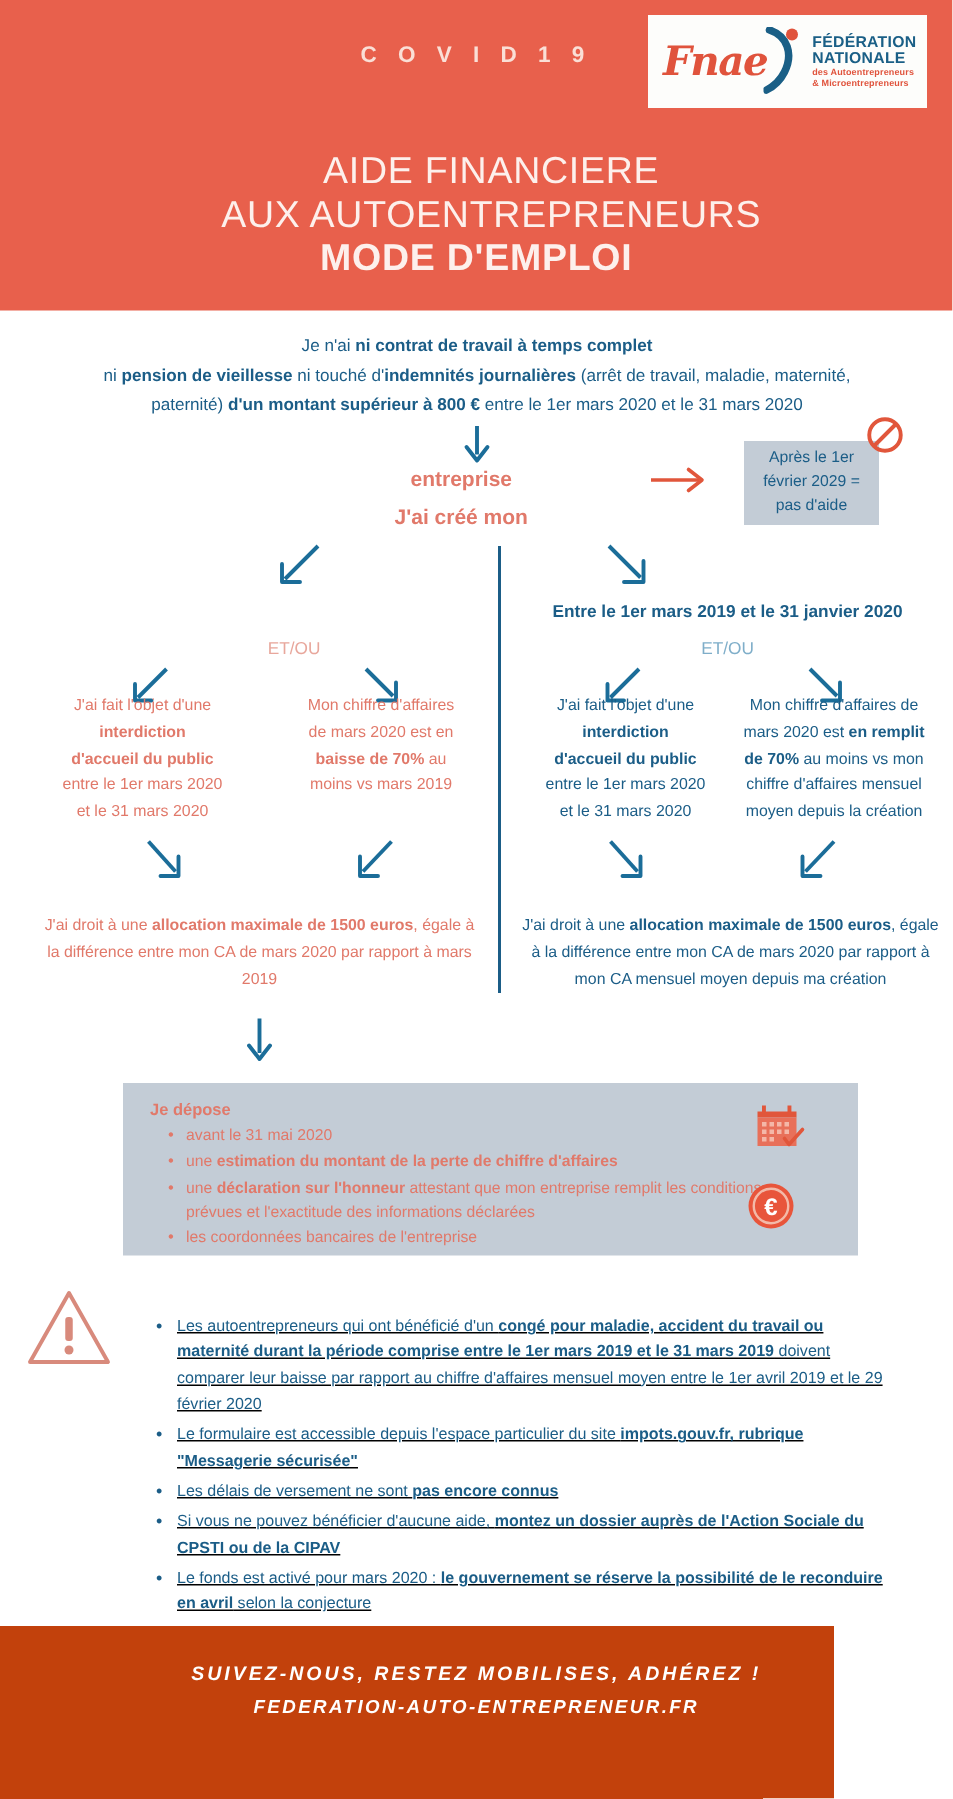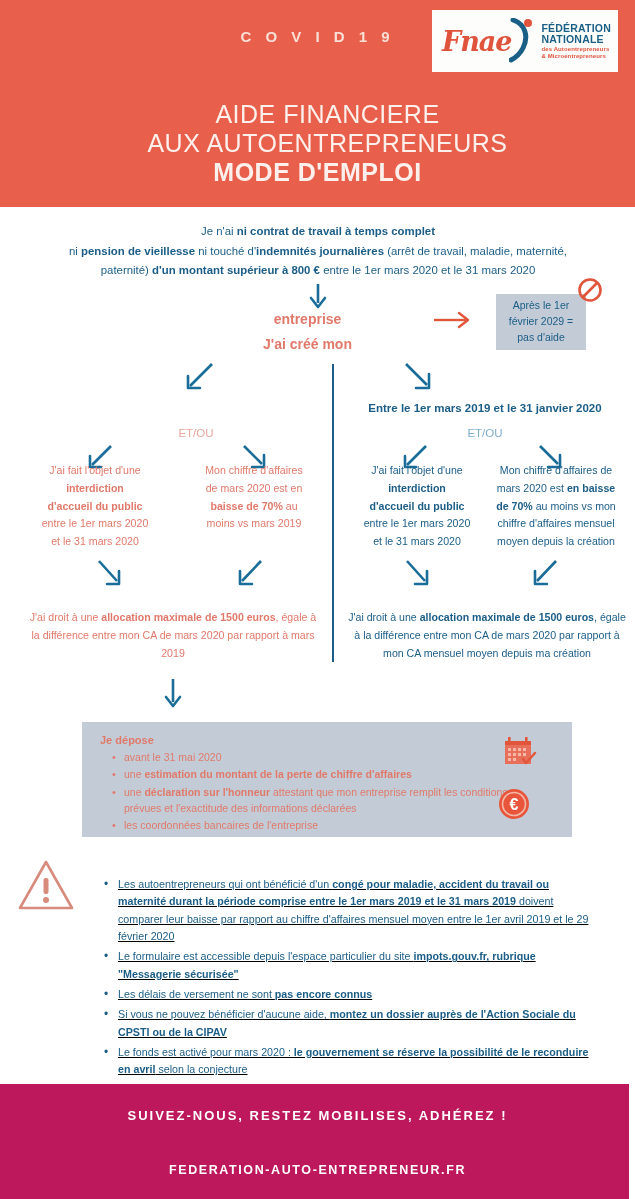--- a/index.html
+++ b/index.html
@@ -123,30 +123,31 @@
   .notes li{
     position:relative;padding-left:14px;margin-bottom:3px;
     font-size:10.7px;line-height:1.62;color:#1b5d87;
   }
   .notes li:before{
     content:"•";position:absolute;left:0;top:-1px;color:#1b5d87;font-size:12px;
   }
 
   
   .footer{
-    position:absolute;left:0;top:1084px;width:629px;height:115px;
-    background:#be185d;
+    position:absolute;left:0;top:1084px;width:556px;height:115px;
+    background:#c2410c;
+    font-style:italic;
   }
   .footer .f1{
     position:absolute;left:0;top:24px;width:635px;text-align:center;
     color:#ffffff;font-size:13px;font-weight:bold;letter-spacing:2px;
   }
   .footer .f2{
     position:absolute;left:0;top:47px;width:635px;text-align:center;
-    color:#ffffff;font-size:12.5px;font-weight:bold;letter-spacing:1.6px;margin-top:32px;
+    color:#ffffff;font-size:12.5px;font-weight:bold;letter-spacing:1.6px;
   }
 </style>
 </head>
 <body>
 
 <div class="page">
 
   <div class="header">
 
     <div class="covid">C O V I D   1 9</div>
@@ -239,21 +240,21 @@
   <svg class="arw" style="left:400px;top:443px;" width="30" height="30">
     <path d="M26 3 L7 22" stroke="#1b6d99" stroke-width="2.6" fill="none"></path>
     <path d="M5 13 L5 24 L16 24" stroke="#1b6d99" stroke-width="2.6" fill="none" stroke-linecap="round" stroke-linejoin="round"></path>
   </svg>
   <svg class="arw" style="left:536px;top:443px;" width="30" height="30">
     <path d="M4 3 L22 21" stroke="#1b6d99" stroke-width="2.6" fill="none"></path>
     <path d="M24 12 L24 24 L12 24" stroke="#1b6d99" stroke-width="2.6" fill="none" stroke-linecap="round" stroke-linejoin="round"></path>
   </svg>
 
   <div class="cond blue" style="left:342px;top:462px;width:150px;">J'ai fait l'objet d'une<br><b>interdiction</b><br><b>d'accueil du public</b><br>entre le 1er mars 2020<br>et le 31 mars 2020</div>
-  <div class="cond blue" style="left:480px;top:462px;width:152px;">Mon chiffre d'affaires de<br>mars 2020 est <b>en baisse</b><br><b>de 70%</b> au moins vs mon<br>chiffre d'affaires mensuel<br>moyen depuis la création</div>
+  <div class="cond blue" style="left:480px;top:462px;width:152px;">Mon chiffre d'affaires de<br>mars 2020 est <b>en remplit</b><br><b>de 70%</b> au moins vs mon<br>chiffre d'affaires mensuel<br>moyen depuis la création</div>
 
   <svg class="arw" style="left:403px;top:558px;" width="30" height="32">
     <path d="M4 3 L22 23" stroke="#1b6d99" stroke-width="2.6" fill="none"></path>
     <path d="M24 13 L24 26 L12 26" stroke="#1b6d99" stroke-width="2.6" fill="none" stroke-linecap="round" stroke-linejoin="round"></path>
   </svg>
   <svg class="arw" style="left:530px;top:558px;" width="30" height="32">
     <path d="M26 3 L7 23" stroke="#1b6d99" stroke-width="2.6" fill="none"></path>
     <path d="M5 13 L5 26 L17 26" stroke="#1b6d99" stroke-width="2.6" fill="none" stroke-linecap="round" stroke-linejoin="round"></path>
   </svg>
 

